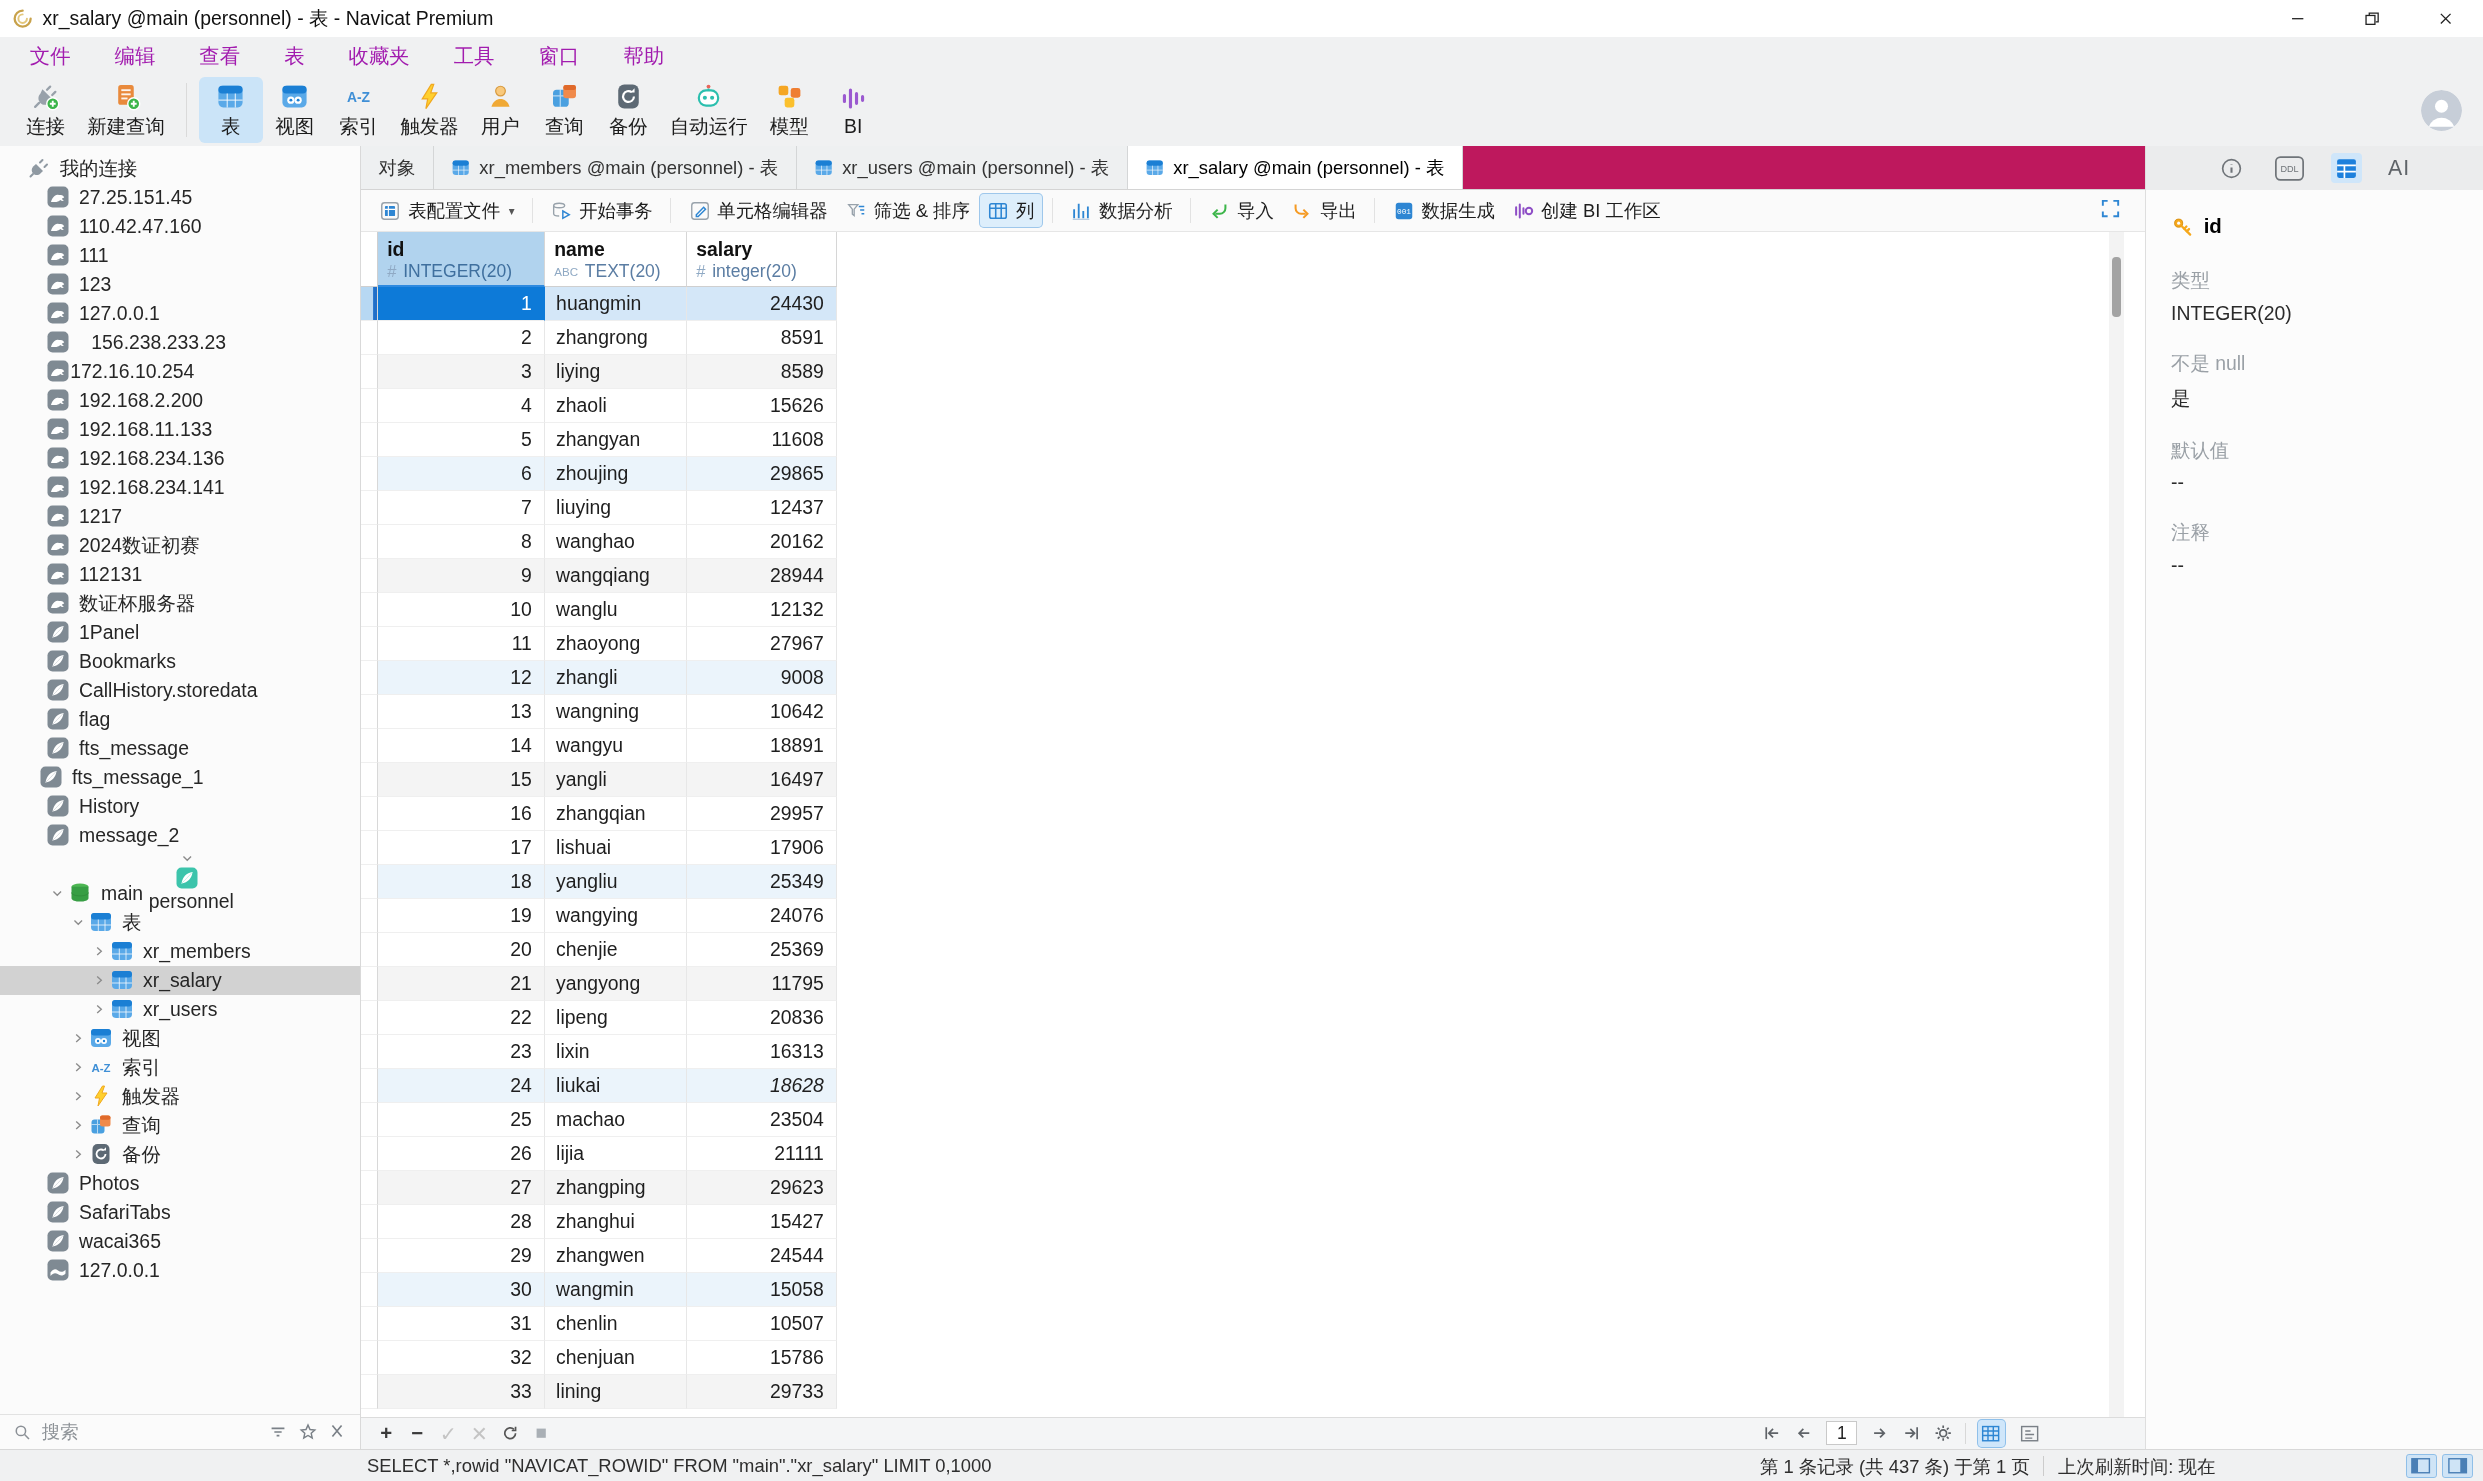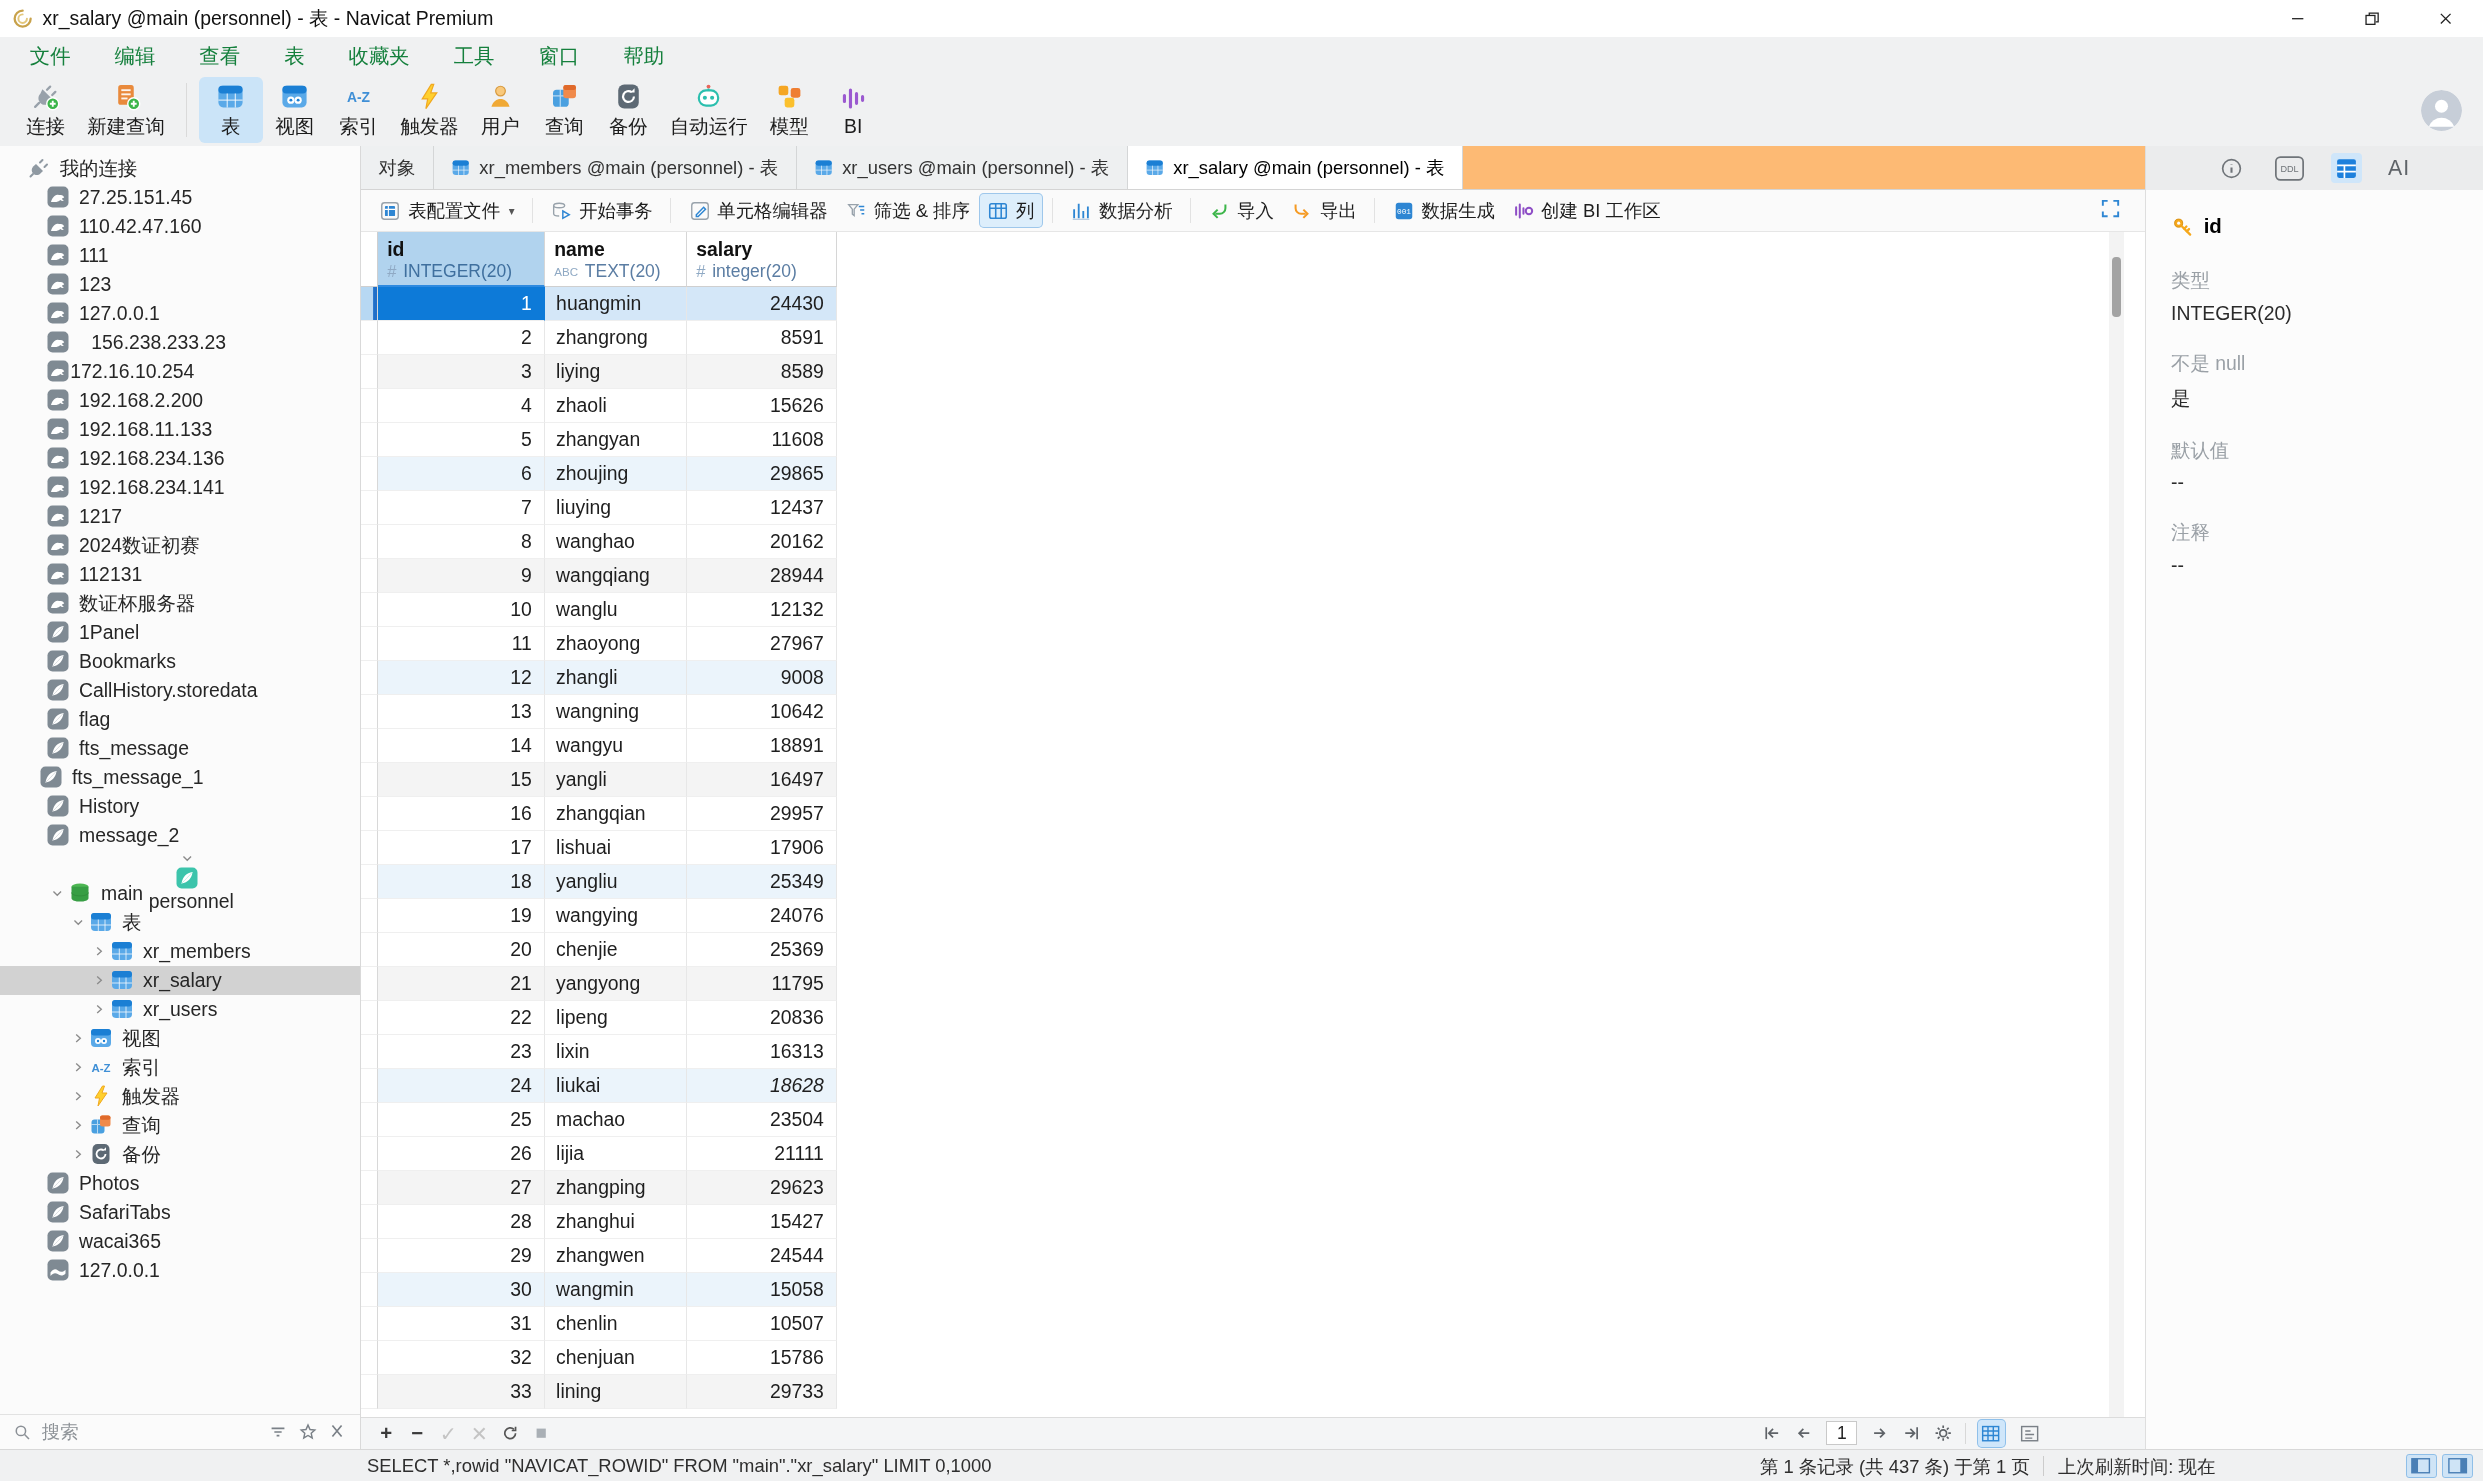--- a/index.html
+++ b/index.html
@@ -12,21 +12,21 @@
   
   .titlebar{height:37px;flex:0 0 auto;display:flex;align-items:center;background:#ffffff;padding-left:11.6px;}
   .app-logo{width:21.3px;height:21.3px;}
   .win-title{font-size:19.4px;margin-left:9.7px;color:#111;}
   .win-controls{margin-left:auto;display:flex;height:100%;}
   .win-btn{width:74px;height:100%;display:flex;align-items:center;justify-content:center;}
   .win-btn .icon{width:19.4px;height:19.4px;}
 
   
   .menubar{height:37px;flex:0 0 auto;display:flex;align-items:center;background:#f0f1f2;padding-left:7.8px;}
-  .menu-item{padding:0 22px;font-size:20.4px;height:100%;display:flex;align-items:center;color:#15803d;}
+  .menu-item{padding:0 22px;font-size:20.4px;height:100%;display:flex;align-items:center;color:#a21caf;}
 
   
   .toolbar{height:72px;flex:0 0 auto;background:#f0f1f2;display:flex;align-items:center;padding-left:13.6px;position:relative;}
   .tb-btn{min-width:64px;padding:4.9px 9.7px 2.9px;border-radius:5.8px;display:flex;flex-direction:column;align-items:center;gap:2.9px;font-size:19.4px;color:#1c1c1c;}
   .tb-btn .icon{width:29px;height:29px;}
   .tb-btn.active{background:#cbe4f8;}
   .tb-sep{width:1px;height:54px;background:#dadada;margin:0 11.6px;}
   .avatar{width:41px;height:41px;margin-left:auto;margin-right:21.3px;border-radius:50%;overflow:hidden;}
 
   
@@ -38,21 +38,21 @@
   .tree-item.selected{background:#d2d2d2;}
   .tree-item .chev{width:21.3px;display:flex;justify-content:center;align-items:center;flex:0 0 auto;}
   .tree-item .chev .icon{width:16.5px;height:16.5px;}
   .sidebar-search{height:35px;flex:0 0 auto;border-top:1px solid #e2e2e2;display:flex;align-items:center;padding:0 11.6px;gap:7.8px;background:#fbfbfb;}
   .sidebar-search .icon{width:20.4px;height:20.4px;}
   .search-input{flex:1;border:0;background:transparent;font-size:18.4px;color:#333;outline:none;min-width:0;font-family:inherit;}
   .search-input::placeholder{color:#8d9297;}
 
   
   .content{flex:1;display:flex;flex-direction:column;min-width:0;background:#fff;}
-  .tabstrip{height:44px;flex:0 0 auto;background:#fdba74;display:flex;align-items:stretch;border-bottom:1px solid #d4d4d4;}
+  .tabstrip{height:44px;flex:0 0 auto;background:#be185d;display:flex;align-items:stretch;border-bottom:1px solid #d4d4d4;}
   .tab{display:flex;align-items:center;gap:8.7px;padding:0 17.5px;font-size:18.4px;background:#eef0f1;border-right:1px solid #d4d6d7;color:#333;}
   .tab .icon{width:19.4px;height:19.4px;}
   .tab.active{background:#fff;color:#000;}
   .table-toolbar{height:42px;flex:0 0 auto;background:#fafafa;display:flex;align-items:center;padding:0 9.7px;font-size:18.4px;border-bottom:1px solid #e6e6e6;color:#1d1d1d;}
   .tt-btn{display:flex;align-items:center;gap:6.8px;padding:4.9px 8.7px;border-radius:4.9px;}
   .tt-btn .icon{width:22px;height:22px;}
   .tt-btn.active{background:#ddeefb;box-shadow:0 0 0 1px #9ec7eb inset;}
   .tt-caret{font-size:11.6px;color:#555;margin-left:1.9px;}
   .tt-sep{width:1px;height:25px;background:#e2e2e2;margin:0 8.7px;flex:0 0 auto;}
   .tt-right{margin-left:auto;margin-right:13.6px;}

